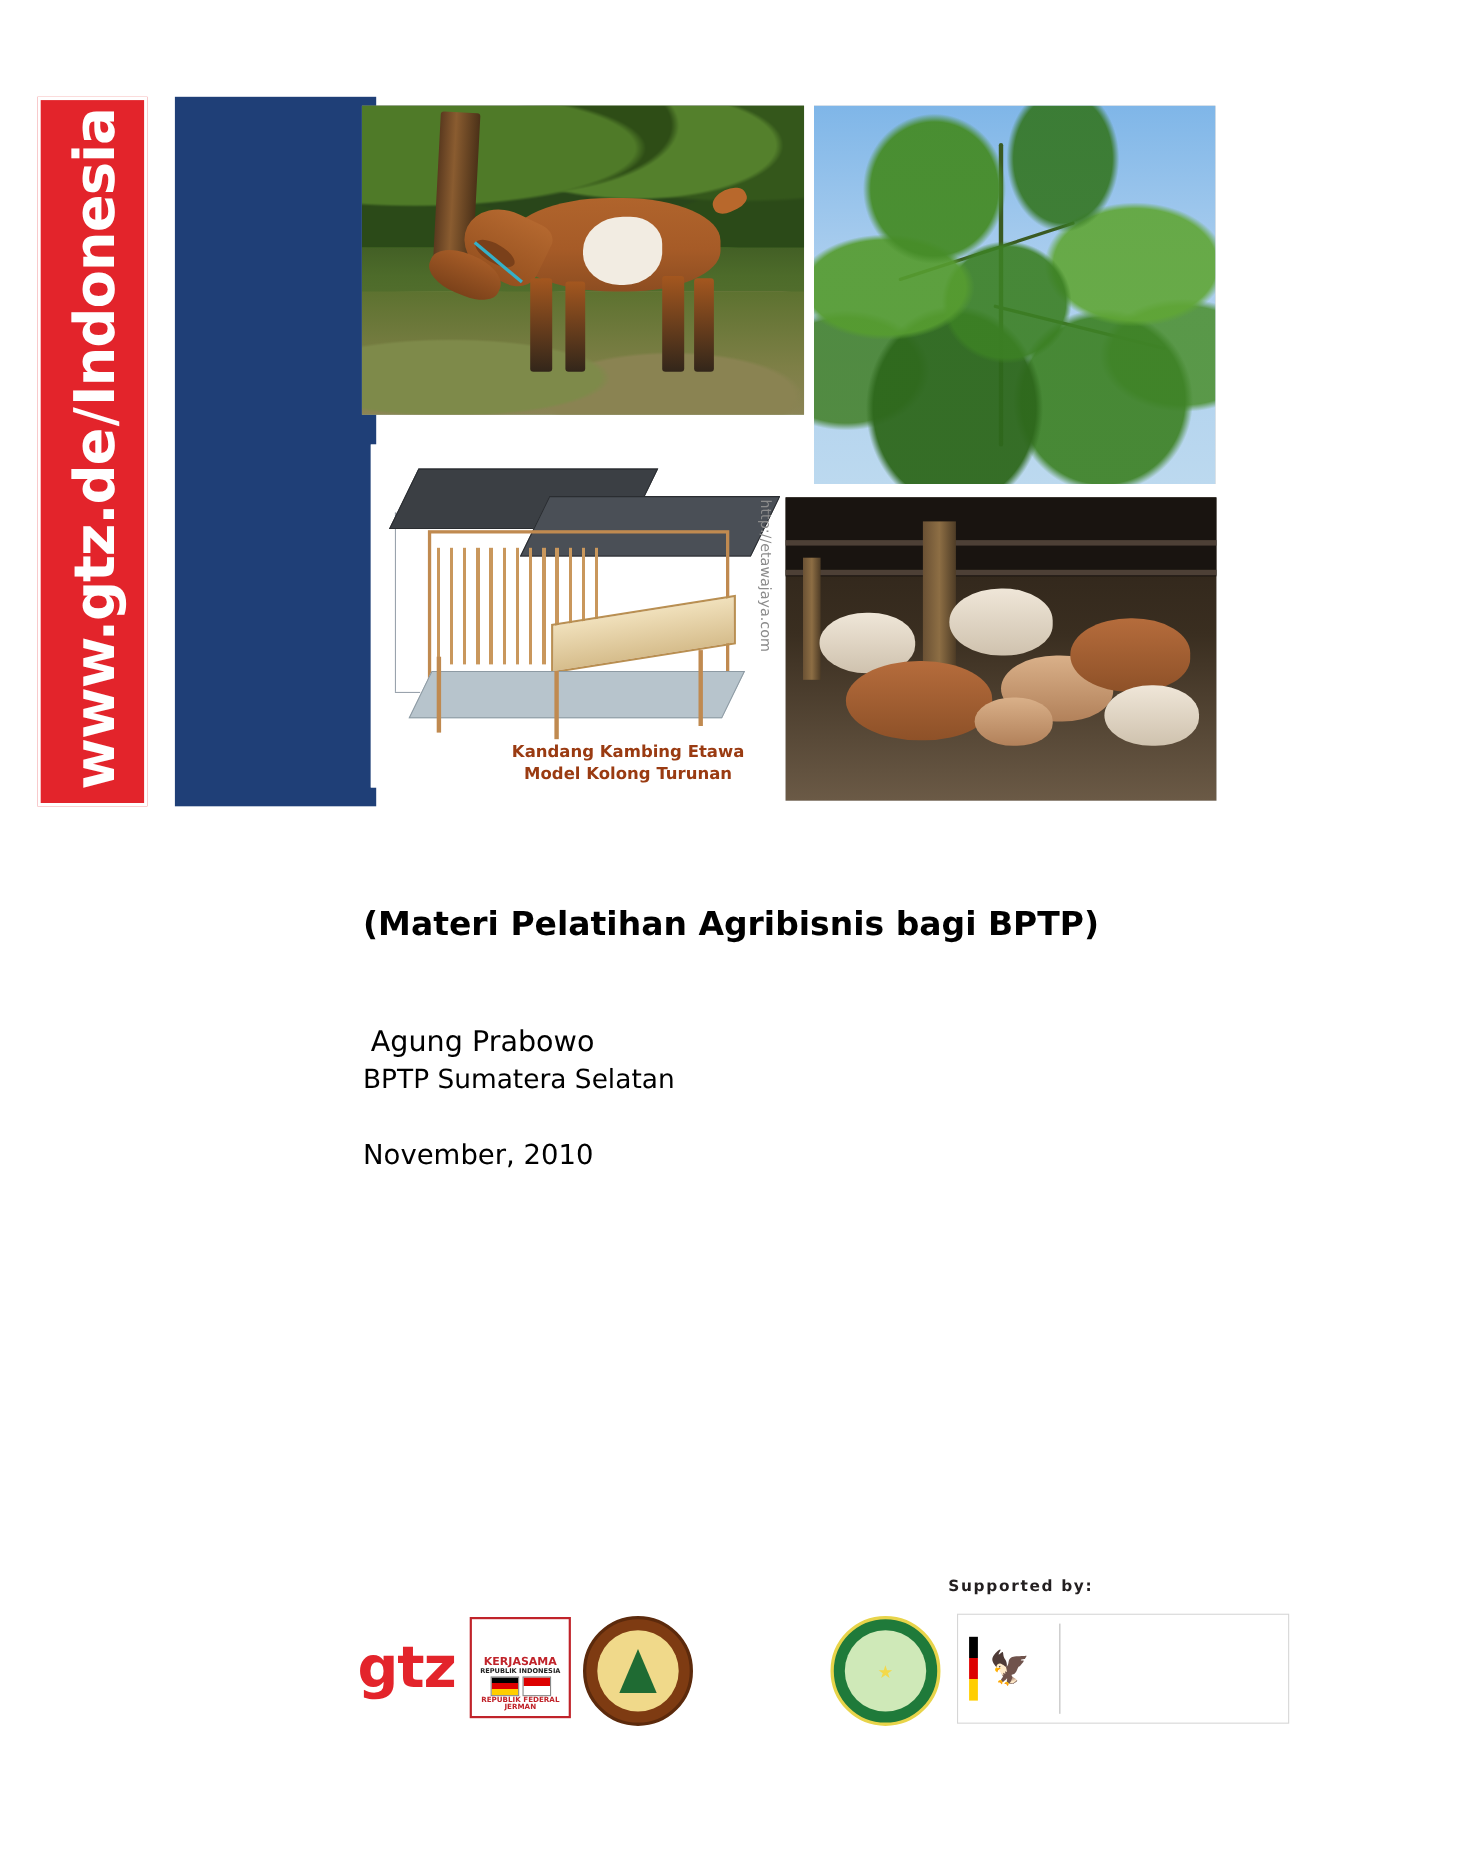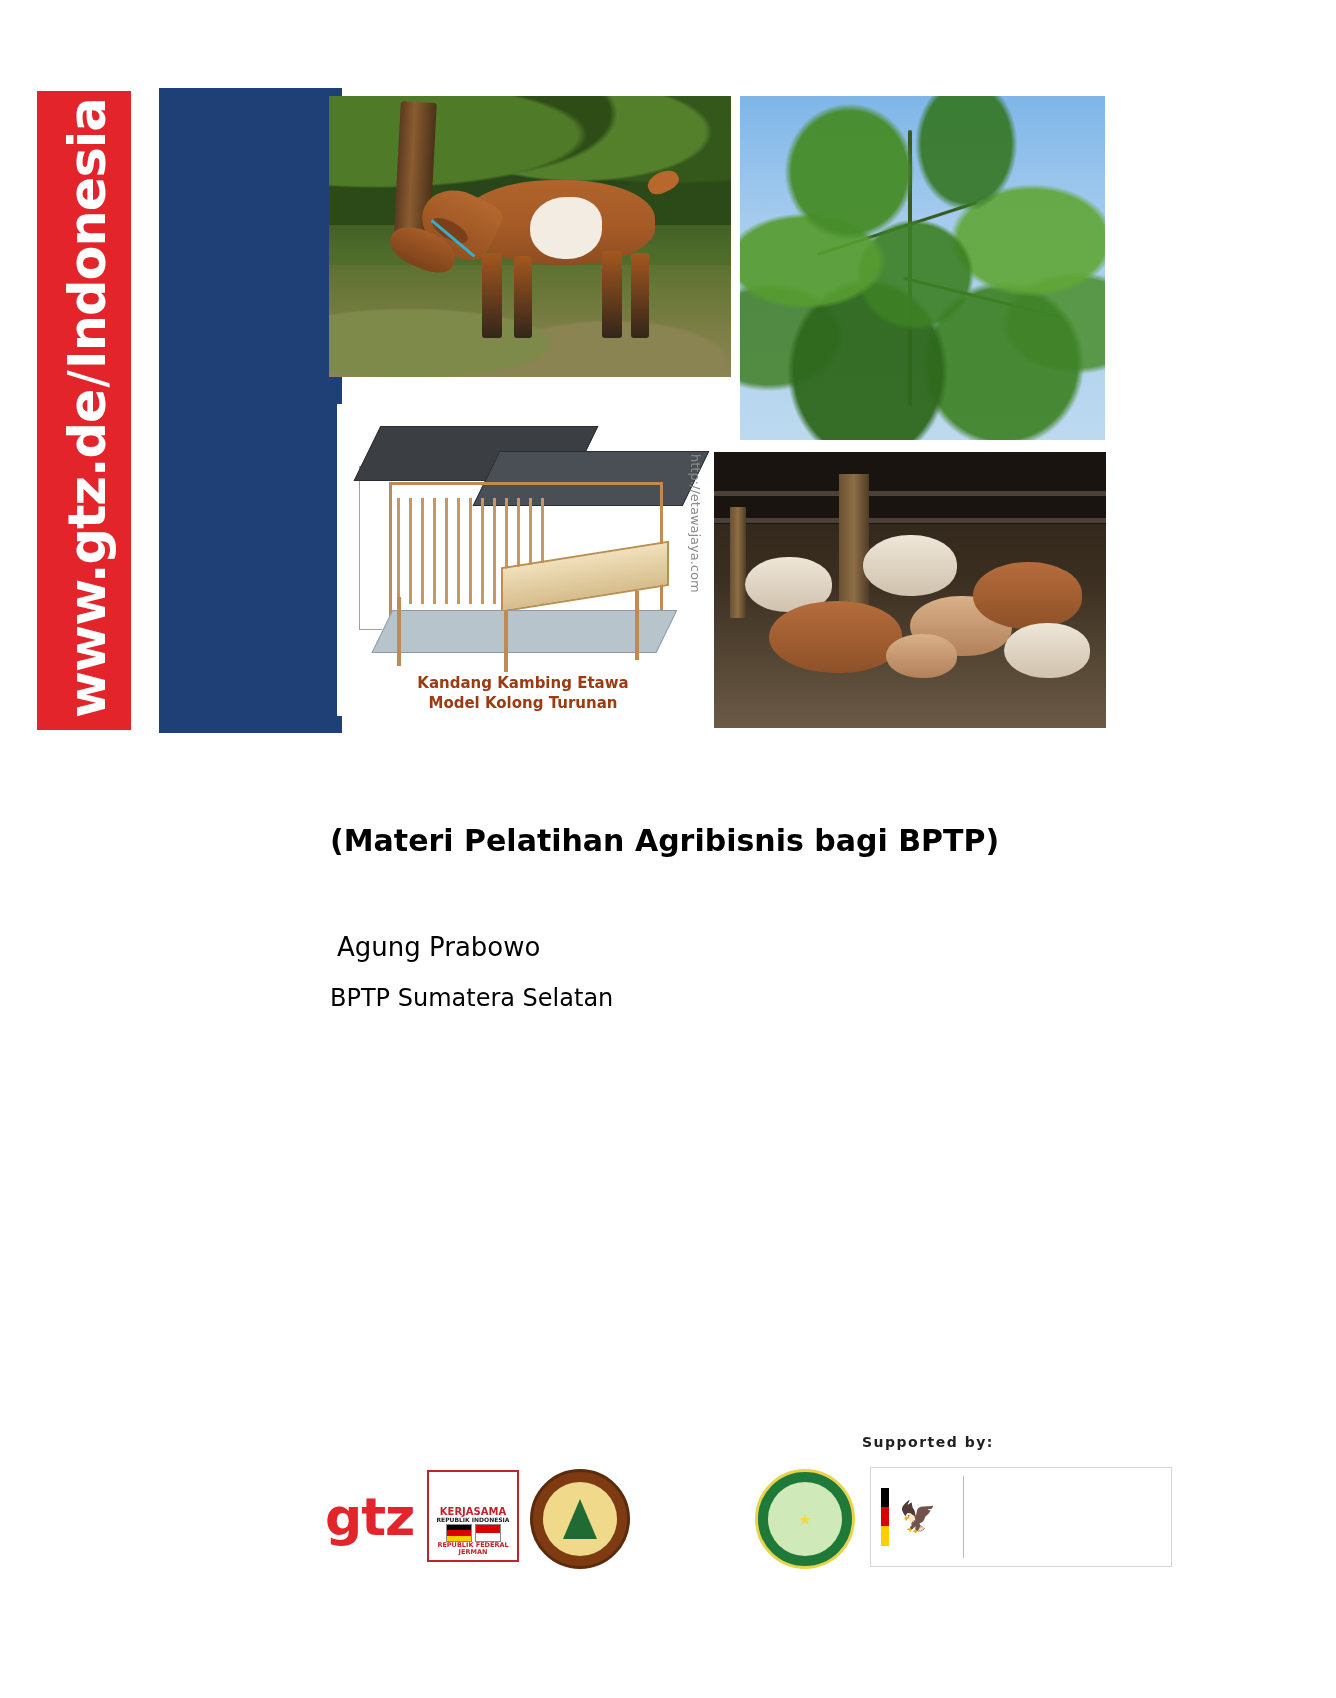--- a/index.html
+++ b/index.html
@@ -151,21 +151,21 @@
   .pd-trough { position:absolute; left:44%; top:48%; width:44%; height:13%;
      background:linear-gradient(180deg,#f0e0bb,#d6bd8c); transform: skewY(-9deg);
      border:2px solid #b98f52; }
   .pd-floor { position:absolute; left:12%; top:66%; width:76%; height:13%;
      background:#b7c4cc; transform: skewX(-26deg); border:1px solid #8d9aa3; }
   .pd-leg { position:absolute; width:4px; background:#c08a50; }
   .pd-dim { position:absolute; background:#9aa3ad; }
   .pd-caption {
     position:absolute; left:0; bottom:3px; width:100%; text-align:center;
     color:#9a3b12; font-weight:bold; font-size:15px;
-    font-family:"DejaVu Sans", sans-serif; line-height:1.35;
+    font-family:"DejaVu Sans", sans-serif; line-height:1.35;padding-left:48px;
   }
   .pd-watermark {
     position:absolute; right:6px; top:16%; color:#8b8b8b; font-size:13px;
     writing-mode: vertical-rl; font-family:"DejaVu Sans", sans-serif;
   }
 
   
   .gh-bg { position:absolute; inset:0; background:linear-gradient(180deg,#2a2118 0%,#3a2e20 45%,#6b5a46 100%); }
   .gh-dark-top { position:absolute; left:0; top:0; width:100%; height:26%; background:#191410; }
   .gh-rail { position:absolute; left:0; width:100%; height:5px; background:#4d4036; }
@@ -205,21 +205,21 @@
     color: #000000;
   }
   .t-author {
     margin-top: 74px;
     margin-left: 7px;
     font-family: "DejaVu Sans", sans-serif;
     font-size: 26px;
     color: #000000;
   }
   .t-affil {
-    margin-top: 22px;
+    margin-top: 5px;
     font-family: "DejaVu Sans", sans-serif;
     font-size: 24px;
     color: #000000;
   }
   .t-report {
     margin-top: 82px;
     font-family: "DejaVu Sans", sans-serif;
     font-size: 25px;
     color: #000000;
   }
@@ -383,20 +383,21 @@
   <div class="gh-goat tan" style="left:50%;top:52%;width:26%;height:22%;"></div>
   <div class="gh-goat brown" style="left:66%;top:40%;width:28%;height:24%;"></div>
   <div class="gh-goat white" style="left:74%;top:62%;width:22%;height:20%;"></div>
   <div class="gh-goat tan" style="left:44%;top:66%;width:18%;height:16%;"></div>
 </div>
 
 <div class="title-block">
   <div class="t-sub">(Materi Pelatihan Agribisnis bagi BPTP)</div>
   <div class="t-author">Agung Prabowo</div>
   <div class="t-affil">BPTP Sumatera Selatan</div>
+  <div class="t-date">November, 2010</div>
 </div>
 
 <div class="supported-by">Supported by:</div>
 
 <div class="logo-row">
 
   <div class="logo-gtz">gtz</div>
 
   <div class="logo-kerjasama">
     <div class="kj-top">

